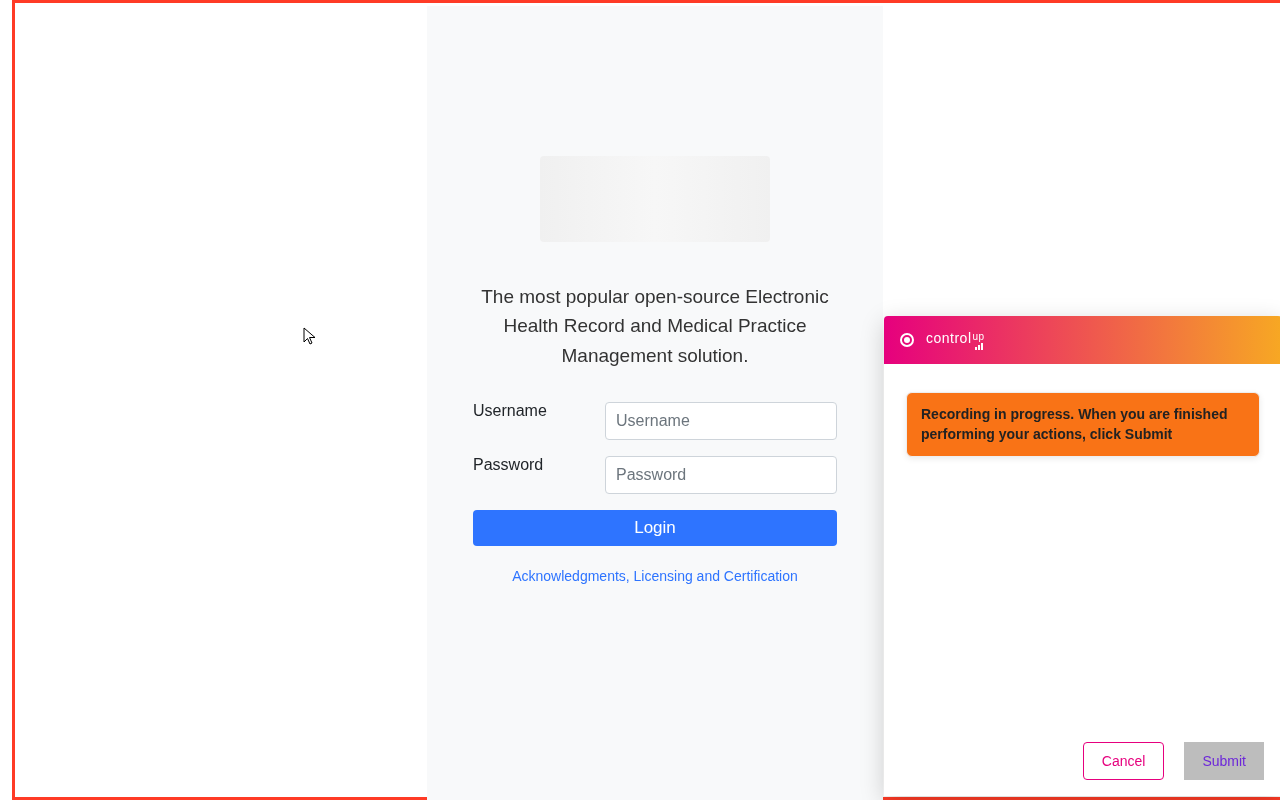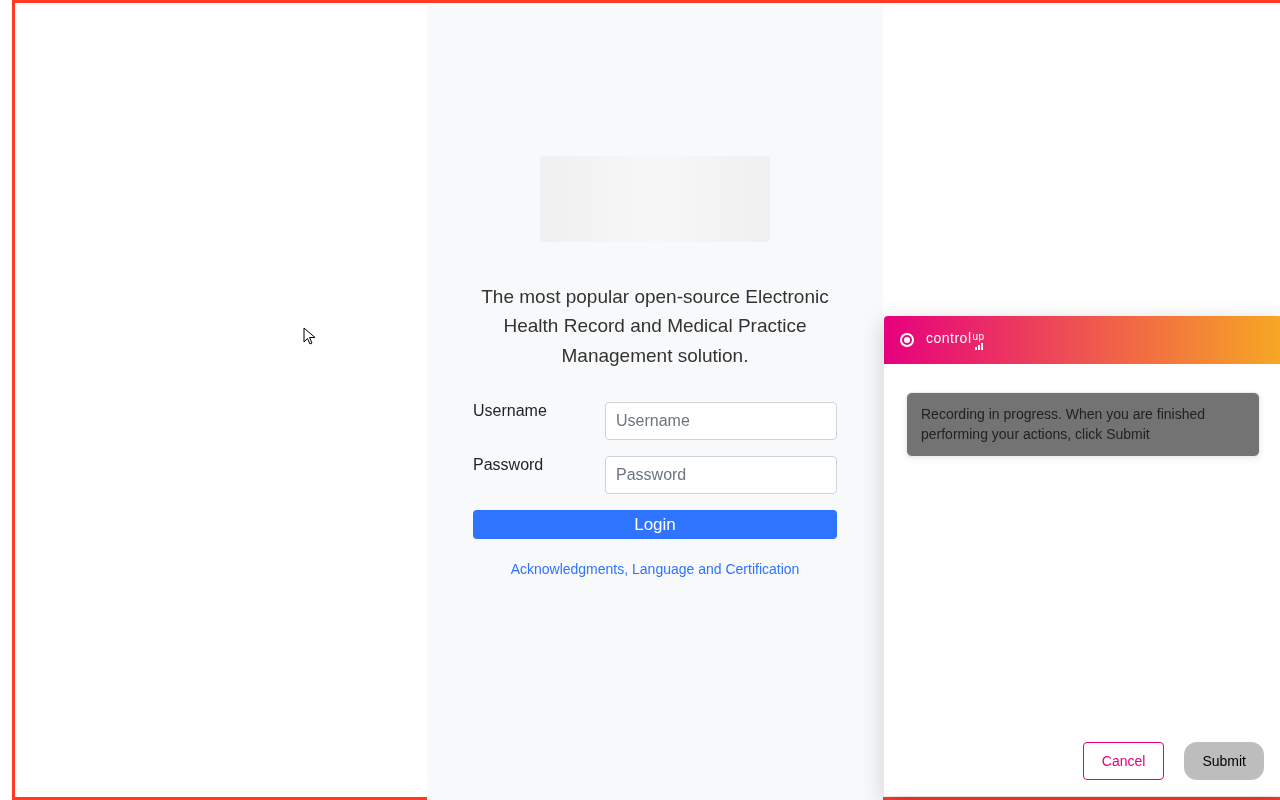--- a/index.html
+++ b/index.html
@@ -65,21 +65,21 @@
     font-size: 16px;
     padding: 0 10px;
     color: #495057;
   }
   .form-row input::placeholder { color: #6c757d; }
   .form-row select { padding-right: 24px; }
 
   .login-btn {
     display: block;
     width: 100%;
-    height: 29px;
+    height: 36px;
     background: #2e74ff;
     color: #fff;
     border: none;
     border-radius: 4px;
     font-size: 17px;
     font-weight: 400;
     margin-top: 12px;
     cursor: pointer;
   }
 
@@ -173,28 +173,29 @@
   .ctrlup-logo .bars span:nth-child(1){height:3px;}
   .ctrlup-logo .bars span:nth-child(2){height:5px;}
   .ctrlup-logo .bars span:nth-child(3){height:7px;}
 
   .recorder-body {
     flex: 1;
     padding: 28px 22px 14px 22px;
     position: relative;
   }
   .status-bubble {
-    background: #737373;
+    background: #f97316;
     border: 1px solid #eee;
     border-radius: 6px;
     padding: 12px 14px;
     font-size: 14px;
     color: #222;
     line-height: 1.4;
     box-shadow: 0 2px 6px rgba(0,0,0,0.08);
+    font-weight: bold;
   }
 
   .recorder-footer {
     padding: 12px 18px 16px 18px;
     display: flex;
     justify-content: flex-end;
     gap: 20px;
   }
   .btn-cancel {
     height: 38px;
@@ -204,22 +205,22 @@
     color: #e6007e;
     border-radius: 4px;
     font-size: 14px;
     cursor: pointer;
   }
   .btn-submit {
     height: 38px;
     padding: 0 18px;
     background: #bdbdbd;
     border: none;
-    color: #000000;
-    border-radius: 13px;
+    color: #6d28d9;
+    border-radius: 0;
     font-size: 14px;
     cursor: pointer;
   }
 </style>
 </head>
 <body>
 
 <div class="frame">
 
   <div class="login-panel">
@@ -230,21 +231,21 @@
     <div class="form">
       <div class="form-row">
         <label>Username</label>
         <input type="text" placeholder="Username" style="">
       </div>
       <div class="form-row">
         <label>Password</label>
         <input type="password" placeholder="Password" style="">
       </div>
       <button class="login-btn">Login</button>
-      <a class="ack-link">Acknowledgments, Language and Certification</a>
+      <a class="ack-link">Acknowledgments, Licensing and Certification</a>
     </div>
   </div>
 
   <svg class="cursor" width="16" height="20" viewBox="0 0 16 20">
     <path d="M1 1 L1 15 L4.5 11.5 L7 17 L9 16 L6.5 10.5 L12 10.5 Z" fill="#fff" stroke="#000" stroke-width="1"></path>
   </svg>
 
   <div class="recorder">
     <div class="recorder-header">
       <span class="rec-icon"></span>

